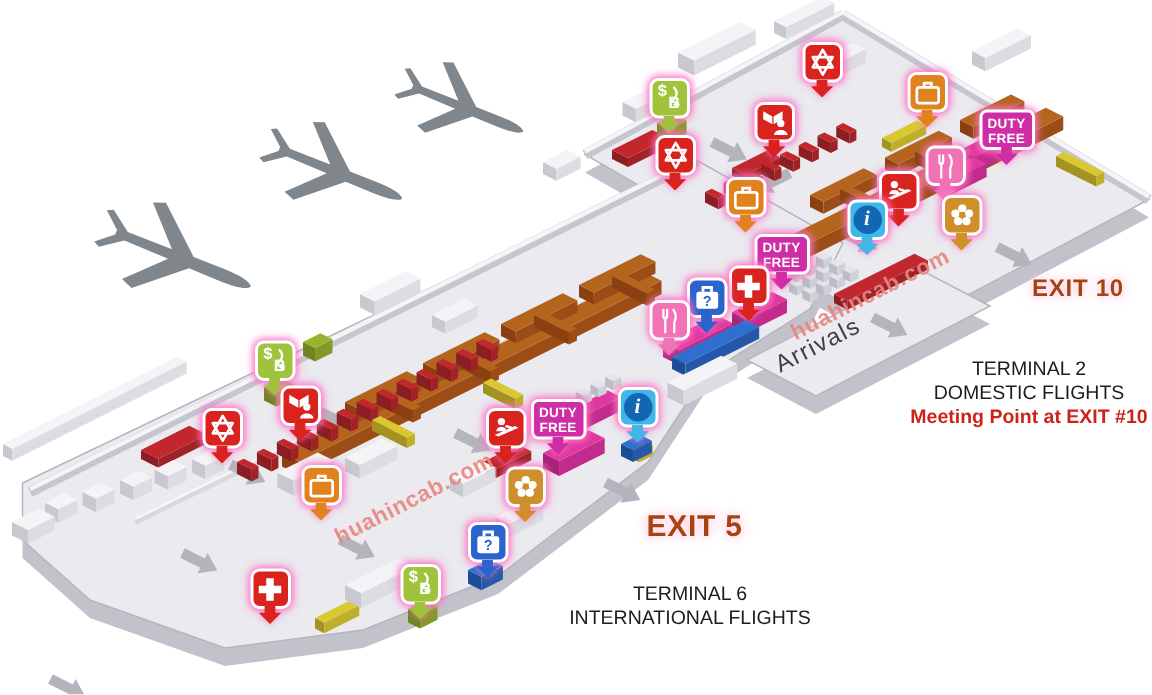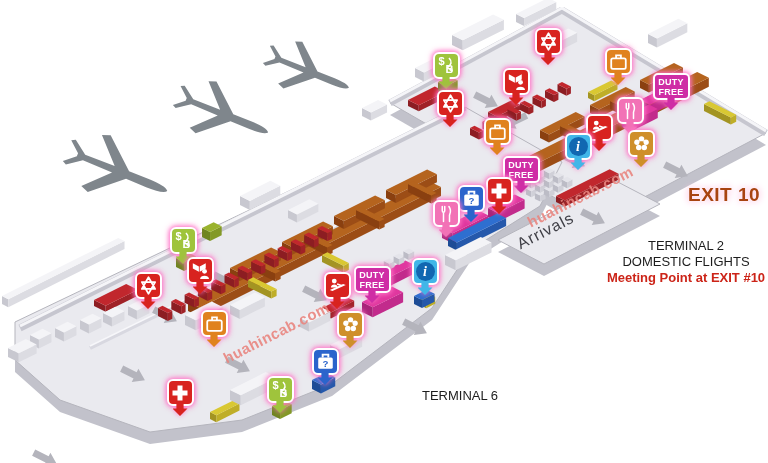--- a/index.html
+++ b/index.html
@@ -1,19 +1,19 @@
 <!DOCTYPE html>
 <html><head>
 <meta charset="utf-8">
 <style>
   html,body{margin:0;padding:0;background:#fff;}
   #stage{position:relative;width:768px;height:463px;background:#ffffff;overflow:hidden;
          font-family:"Liberation Sans",sans-serif;}
   #scene{position:absolute;left:0;top:0;z-index:1;}
-  .biglabel{position:absolute;z-index:40;font-weight:bold;font-size:19px;letter-spacing:.5px;
+  .biglabel{position:absolute;z-index:40;font-weight:bold;font-size:16px;letter-spacing:.5px;
             color:#a84310;text-shadow:0 0 6px #ffd2e8,0 0 2px #fff,0 0 10px #ffc3e2;white-space:nowrap;}
   .tblock{position:absolute;z-index:40;text-align:center;font-size:13px;line-height:16px;color:#1d1d1d;white-space:nowrap;}
   .tblock .meet{font-weight:bold;color:#cc2418;}
   .rotlabel{position:absolute;z-index:6;white-space:nowrap;transform:rotate(-27deg);transform-origin:center;}
   .arrivals{font-size:16px;color:#3f3f46;letter-spacing:1px;}
   .wm{font-size:15px;font-weight:bold;color:#e98680;opacity:.9;letter-spacing:.5px;}
   .marker{position:absolute;z-index:30;filter:drop-shadow(0 0 2.5px rgba(255,120,200,.95));}
   .marker .head{width:27px;height:27px;border-radius:6px;border:2px solid #fff;box-sizing:border-box;
       display:flex;align-items:center;justify-content:center;position:relative;
       box-shadow:0 0 4px 1px rgba(255,110,195,.55);}
@@ -364,29 +364,31 @@
         <polygon points="202,228 213.622,222.189 221.668,226.212 210.046,232.023" fill="#9ab32e"></polygon>
       </g>
       <g>
         <use href="#planeP" transform="translate(120,172) rotate(22) scale(1.02)"></use>
         <use href="#planeP" transform="translate(225,115) rotate(22) scale(0.93)"></use>
         <use href="#planeP" transform="translate(310,72) rotate(22) scale(0.84)"></use>
       </g>
     </svg>
 
   <div class="biglabel" style="left:688px;top:184px;">EXIT 10</div>
+  <div class="biglabel" style="left:431px;top:340px;font-size:20px;">EXIT 5</div>
 
   <div class="tblock" style="left:600px;top:238px;width:172px;">
     <div>TERMINAL 2</div>
     <div>DOMESTIC FLIGHTS</div>
     <div class="meet">Meeting Point at EXIT #10</div>
   </div>
 
   <div class="tblock" style="left:372px;top:388px;width:176px;">
     <div>TERMINAL 6</div>
+    <div>INTERNATIONAL FLIGHTS</div>
   </div>
 
   <div class="rotlabel arrivals" style="left:515px;top:222px;">Arrivals</div>
   <div class="rotlabel wm" style="left:218px;top:324px;">huahincab.com</div>
   <div class="rotlabel wm" style="left:522px;top:188px;">huahincab.com</div>
 
   <div id="markers">
       <div class="marker star" style="left: 534.5px; top: 28px;">
         <div class="head" style="background:#d8231f">
           <svg viewBox="0 0 24 24" width="21" height="21">

